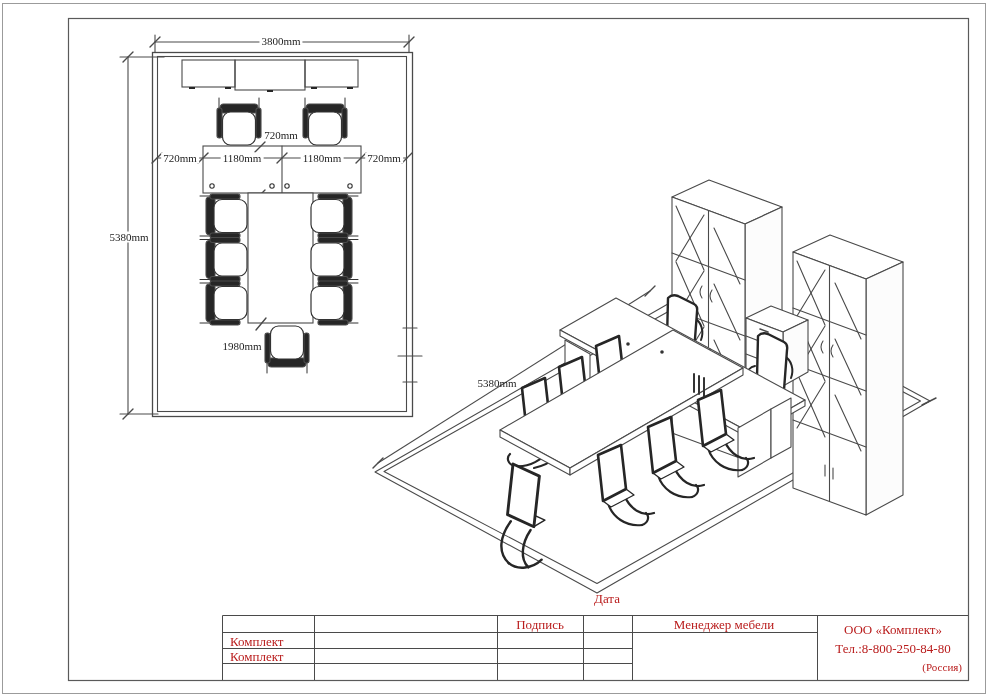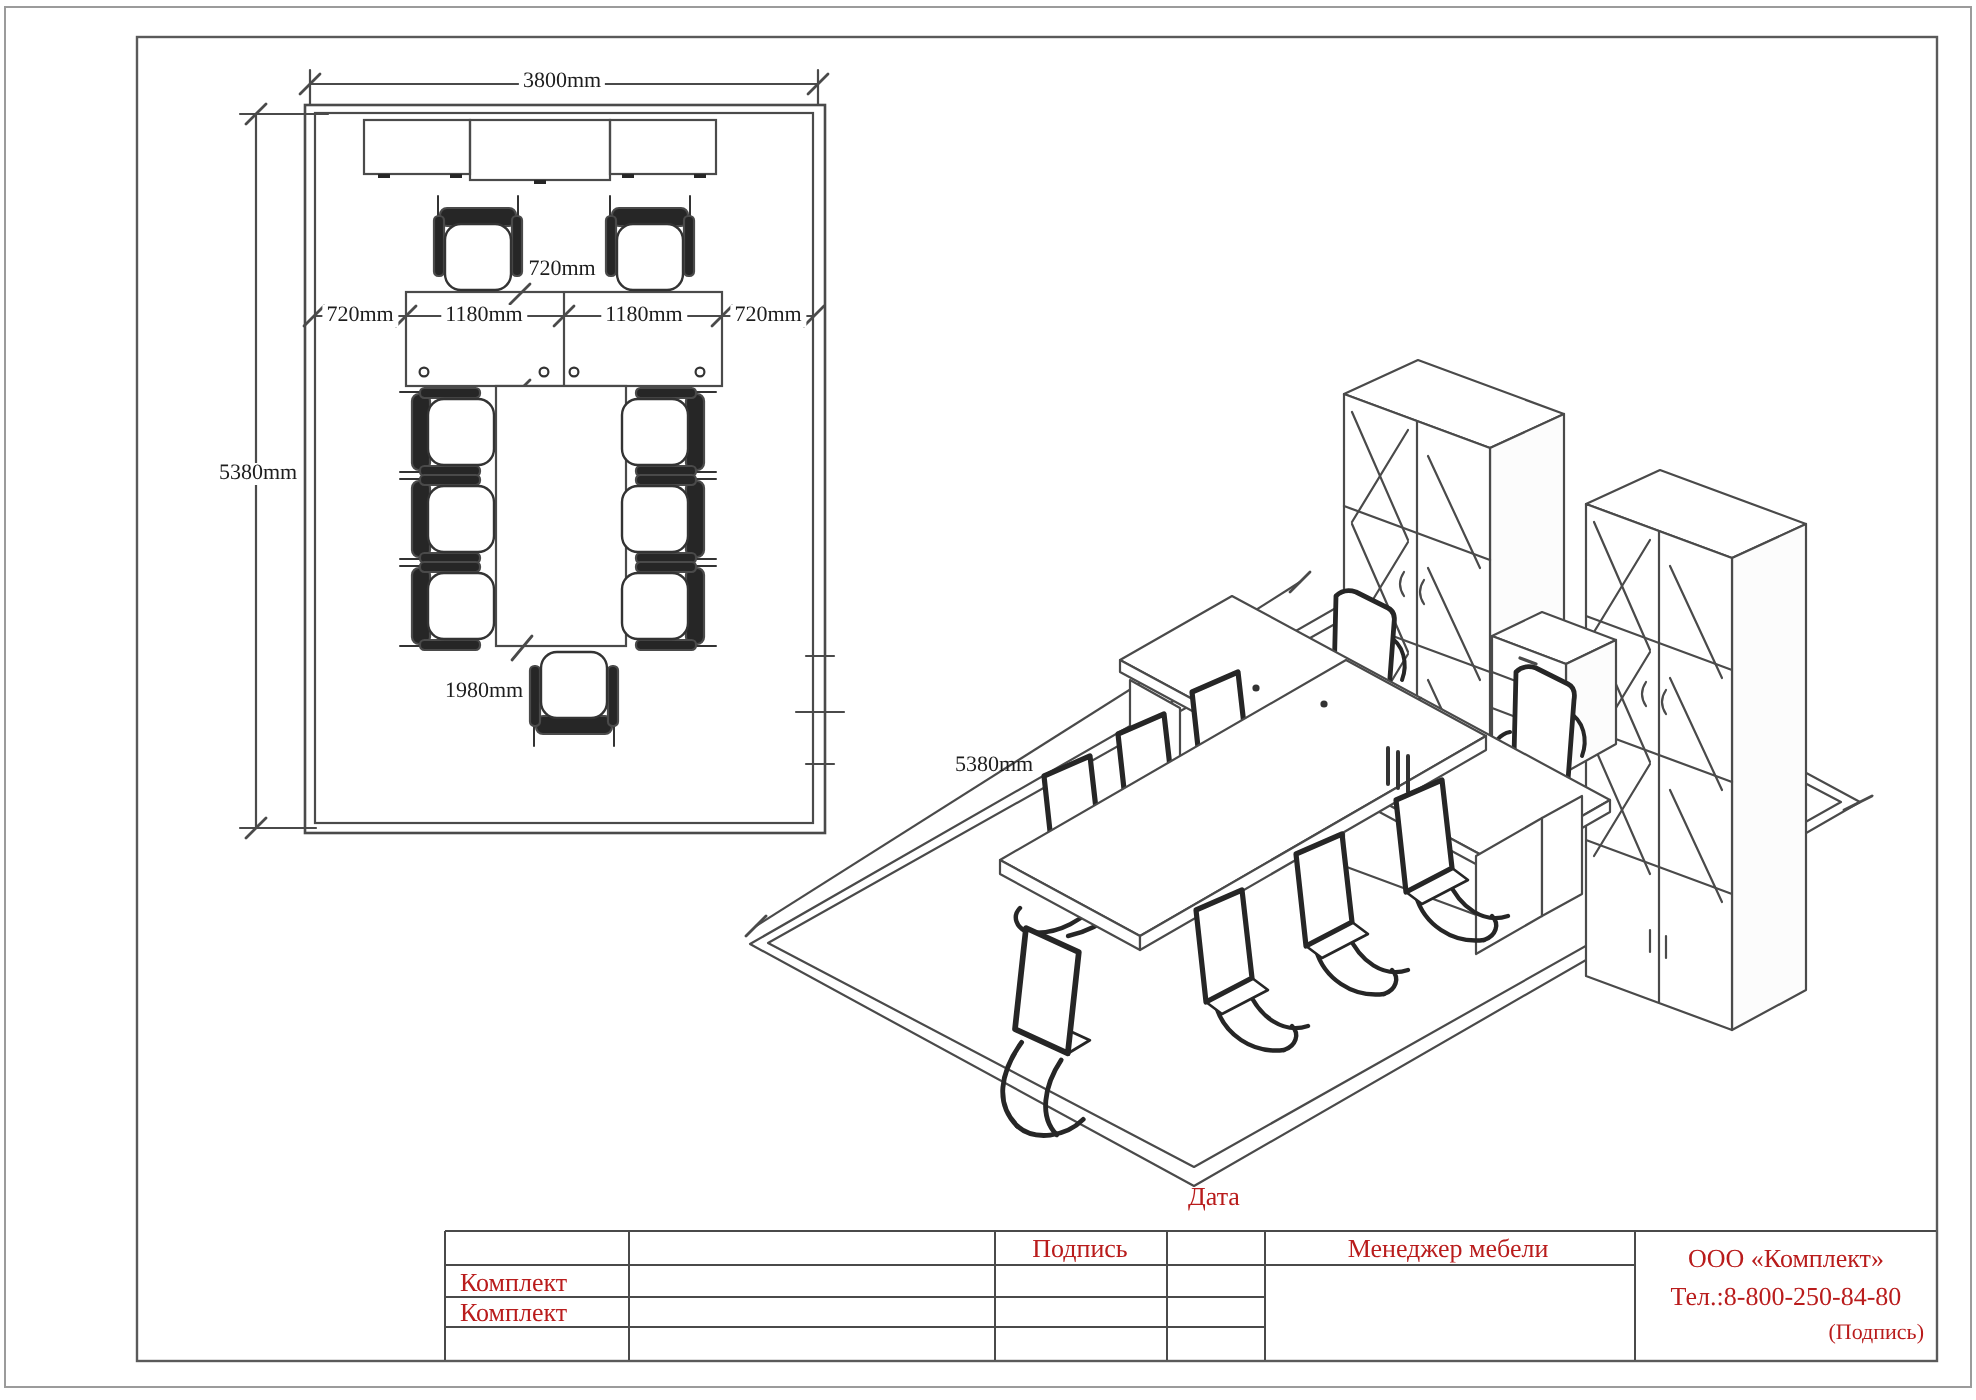--- a/index.html
+++ b/index.html
@@ -263,15 +263,15 @@
 <span class="lbl" style="left:242px;top:346px">1980mm</span>
 <span class="lbl nobg" style="left:497px;top:383px">5380mm</span>
 
 <span class="tb" style="left:540px;top:624px">Подпись</span>
 <span class="tb" style="left:607px;top:598px">Дата</span>
 <span class="tb" style="left:724px;top:624px">Менеджер мебели</span>
 <span class="tb left" style="left:230px;top:641px">Комплект</span>
 <span class="tb left" style="left:230px;top:656px">Комплект</span>
 <span class="tb" style="left:893px;top:629px">ООО «Комплект»</span>
 <span class="tb" style="left:893px;top:648px">Тел.:8-800-250-84-80</span>
-<span class="tb right small" style="left:962px;top:667px">(Подпись)</span>
+<span class="tb right small" style="left:962px;top:667px">(Россия)</span>
 
 </div>
 
 </body></html>

